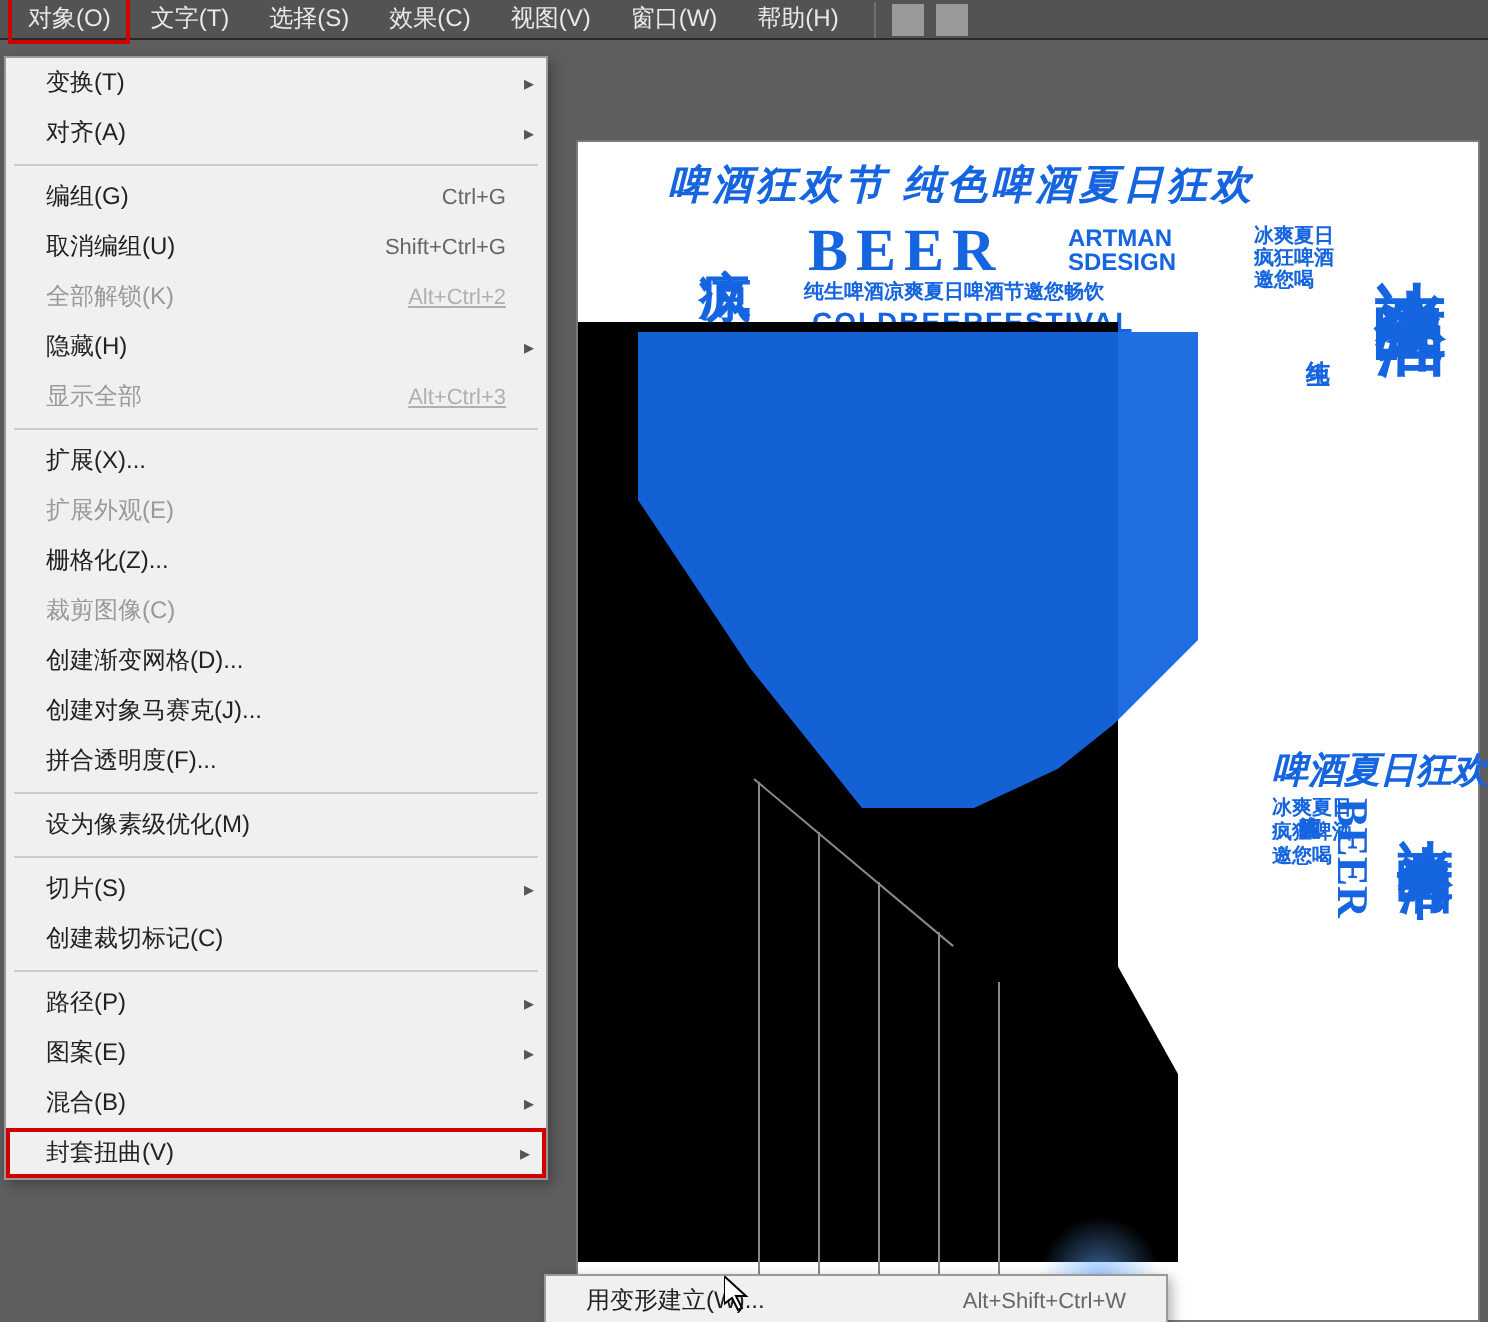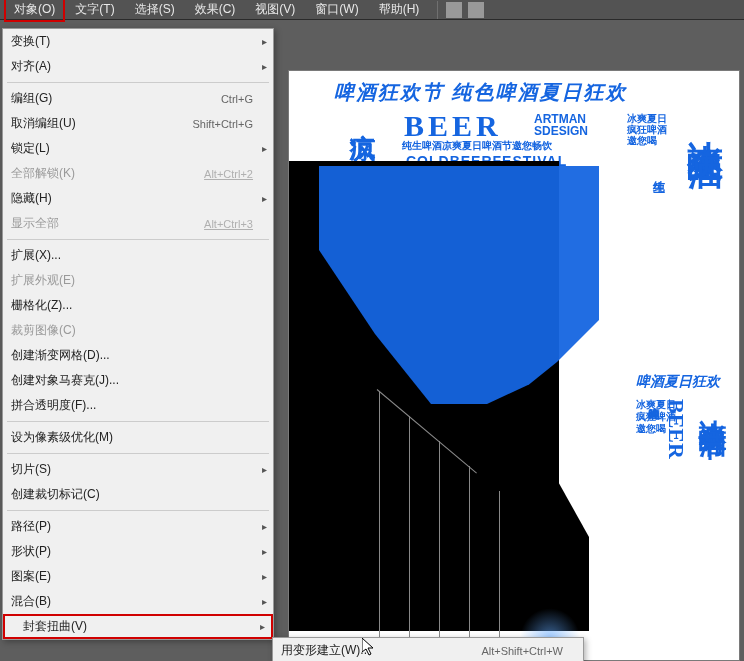--- a/index.html
+++ b/index.html
@@ -6,21 +6,21 @@
 body { background: #5e5e5e; width: 744px; height: 661px; overflow: hidden; position: relative; }
 
 .menubar { height: 20px; background: #535353; display: flex; align-items: center; padding: 0 4px; border-bottom: 1px solid #2a2a2a; }
 .menubar-item { color: #e8e8e8; font-size: 12px; padding: 4px 10px; cursor: pointer; }
 .menubar-item.highlighted { border: 2px solid #d00000; padding: 2px 8px; }
 .menubar-sep { width: 1px; height: 18px; background: #707070; margin: 0 8px; }
 .menubar-icons { display: flex; gap: 6px; }
 .mb-icon { width: 16px; height: 16px; background: #999; }
 
 .dropdown { position: absolute; top: 28px; left: 2px; width: 272px; background: #f0f0f0; border: 1px solid #999; box-shadow: 2px 2px 6px rgba(0,0,0,0.3); z-index: 100; }
-.menu-item { display: flex; align-items: center; justify-content: space-between; padding: 4px 20px 4px 8px; font-size: 12px; color: #222; cursor: pointer; position: relative; }
+.menu-item { display: flex; align-items: center; justify-content: space-between; padding: 4px 20px 4px 20px; font-size: 12px; color: #222; cursor: pointer; position: relative; }
 .menu-item.disabled { color: #9a9a9a; }
 .menu-item .shortcut { color: #666; font-size: 11px; }
 .menu-item.disabled .shortcut { color: #b0b0b0; text-decoration: underline; }
 .menu-item.has-sub::after { content: "▸"; position: absolute; right: 6px; color: #555; font-size: 10px; }
 .menu-item.highlighted { border: 2px solid #d00000; padding: 2px 18px; }
 .menu-sep { height: 1px; background: #ccc; margin: 3px 4px; }
 
 .submenu { position: absolute; top: 570px; left: 272px; width: 312px; background: #f0f0f0; border: 1px solid #999; box-shadow: 2px 2px 6px rgba(0,0,0,0.3); z-index: 101; }
 
 .canvas-area { position: absolute; top: 28px; left: 0; right: 0; bottom: 0; background: #5e5e5e; }
@@ -35,21 +35,21 @@
 .bt3 { top: 42px; left: 12px; font-size: 26px; writing-mode: vertical-rl; }
 .bt4 { top: 40px; right: 10px; font-size: 36px; writing-mode: vertical-rl; letter-spacing: 4px; }
 .bt5 { top: 68px; left: 68px; font-size: 10px; }
 .bt6 { top: 82px; left: 72px; font-size: 14px; letter-spacing: 1px; }
 .bt7 { top: 42px; right: 72px; font-size: 10px; line-height: 11px; }
 .bt8 { top: 100px; right: 72px; font-size: 12px; writing-mode: vertical-rl; }
 
 .blue-warp { position: absolute; top: 95px; left: 30px; width: 280px; height: 280px; background: #1565e0; clip-path: polygon(0 0, 100% 0, 100% 55%, 95% 60%, 85% 70%, 75% 78%, 60% 85%, 40% 85%, 20% 60%, 0 30%); opacity: 0.95; }
 
 .art2 { position: absolute; top: 302px; right: 8px; width: 140px; height: 300px; }
-.bt-r1 { top: 0; left: 0; font-size: 14px; font-style: italic; }
+.bt-r1 { top: 0; left: 0; font-size: 18px; font-style: italic; }
 .bt-r2 { top: 24px; right: 0; font-size: 28px; writing-mode: vertical-rl; letter-spacing: 3px; }
 .bt-r3 { top: 26px; left: 0; font-size: 10px; line-height: 12px; }
 .bt-r4 { top: 26px; right: 42px; font-size: 22px; writing-mode: vertical-rl; font-family: Georgia, serif; }
 .bt-r5 { top: 26px; right: 70px; font-size: 11px; writing-mode: vertical-rl; }
 .bt-r6 { top: 28px; left: 128px; font-size: 14px; writing-mode: vertical-rl; }
 
 .cursor { position: absolute; top: 638px; left: 362px; z-index: 200; }
 .glow { position: absolute; top: 580px; left: 520px; width: 60px; height: 60px; background: radial-gradient(circle, rgba(100,170,255,0.6) 0%, rgba(100,170,255,0) 70%); border-radius: 50%; z-index: 90; }
 
 .grid-line { position: absolute; background: #888; }
@@ -120,23 +120,20 @@
     </div>
     <div class="menu-sep"></div>
     <div class="menu-item">
       <span>编组(G)</span>
       <span class="shortcut">Ctrl+G</span>
     </div>
     <div class="menu-item">
       <span>取消编组(U)</span>
       <span class="shortcut">Shift+Ctrl+G</span>
     </div>
-    <div class="menu-item has-sub">
-      <span>锁定(L)</span>
-    </div>
     <div class="menu-item disabled">
       <span>全部解锁(K)</span>
       <span class="shortcut">Alt+Ctrl+2</span>
     </div>
     <div class="menu-item has-sub">
       <span>隐藏(H)</span>
     </div>
     <div class="menu-item disabled">
       <span>显示全部</span>
       <span class="shortcut">Alt+Ctrl+3</span>
@@ -172,23 +169,20 @@
       <span>切片(S)</span>
     </div>
     <div class="menu-item">
       <span>创建裁切标记(C)</span>
     </div>
     <div class="menu-sep"></div>
     <div class="menu-item has-sub">
       <span>路径(P)</span>
     </div>
     <div class="menu-item has-sub">
-      <span>形状(P)</span>
-    </div>
-    <div class="menu-item has-sub">
       <span>图案(E)</span>
     </div>
     <div class="menu-item has-sub">
       <span>混合(B)</span>
     </div>
     <div class="menu-item has-sub highlighted">
       <span>封套扭曲(V)</span>
     </div>
   </div>
 <div class="submenu" id="envelope-sub" style="top: 637px;">

